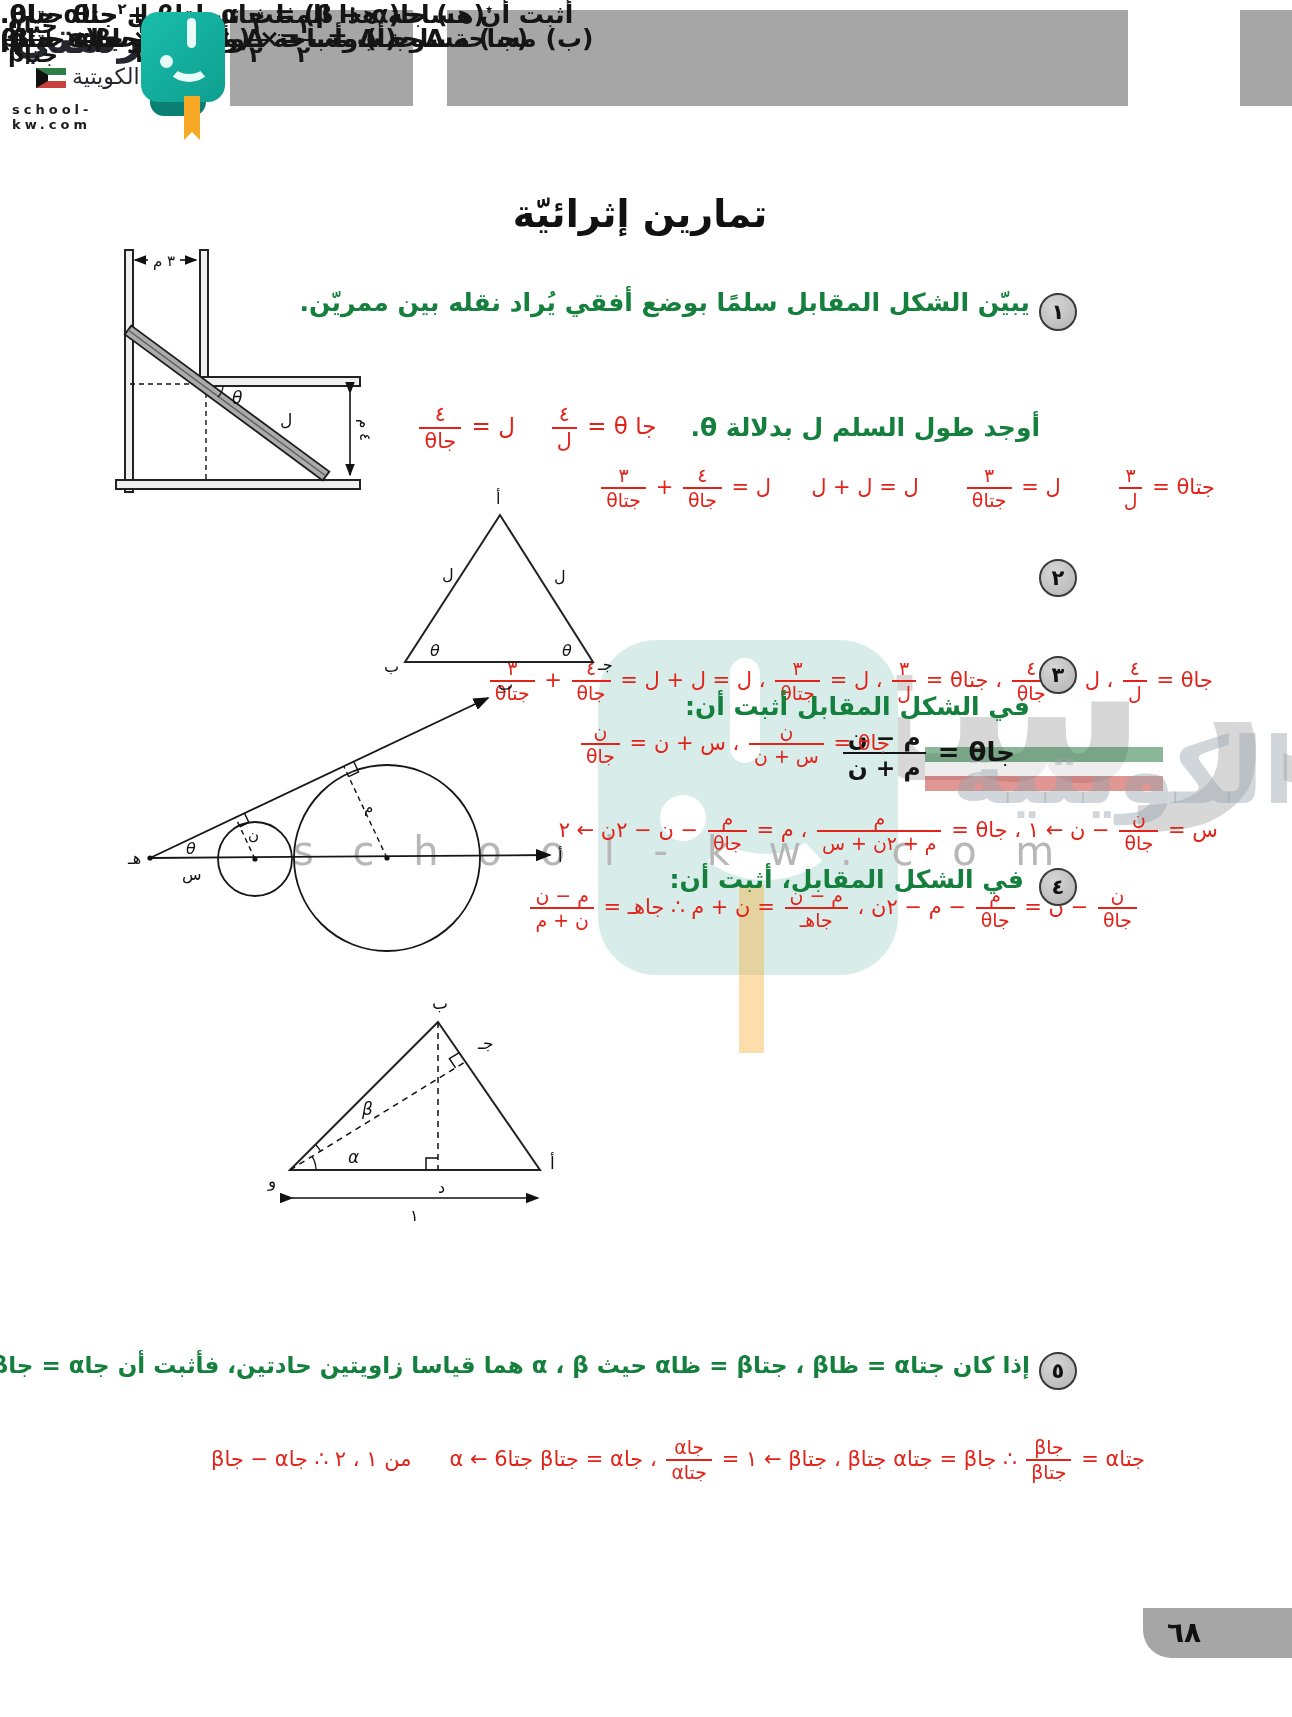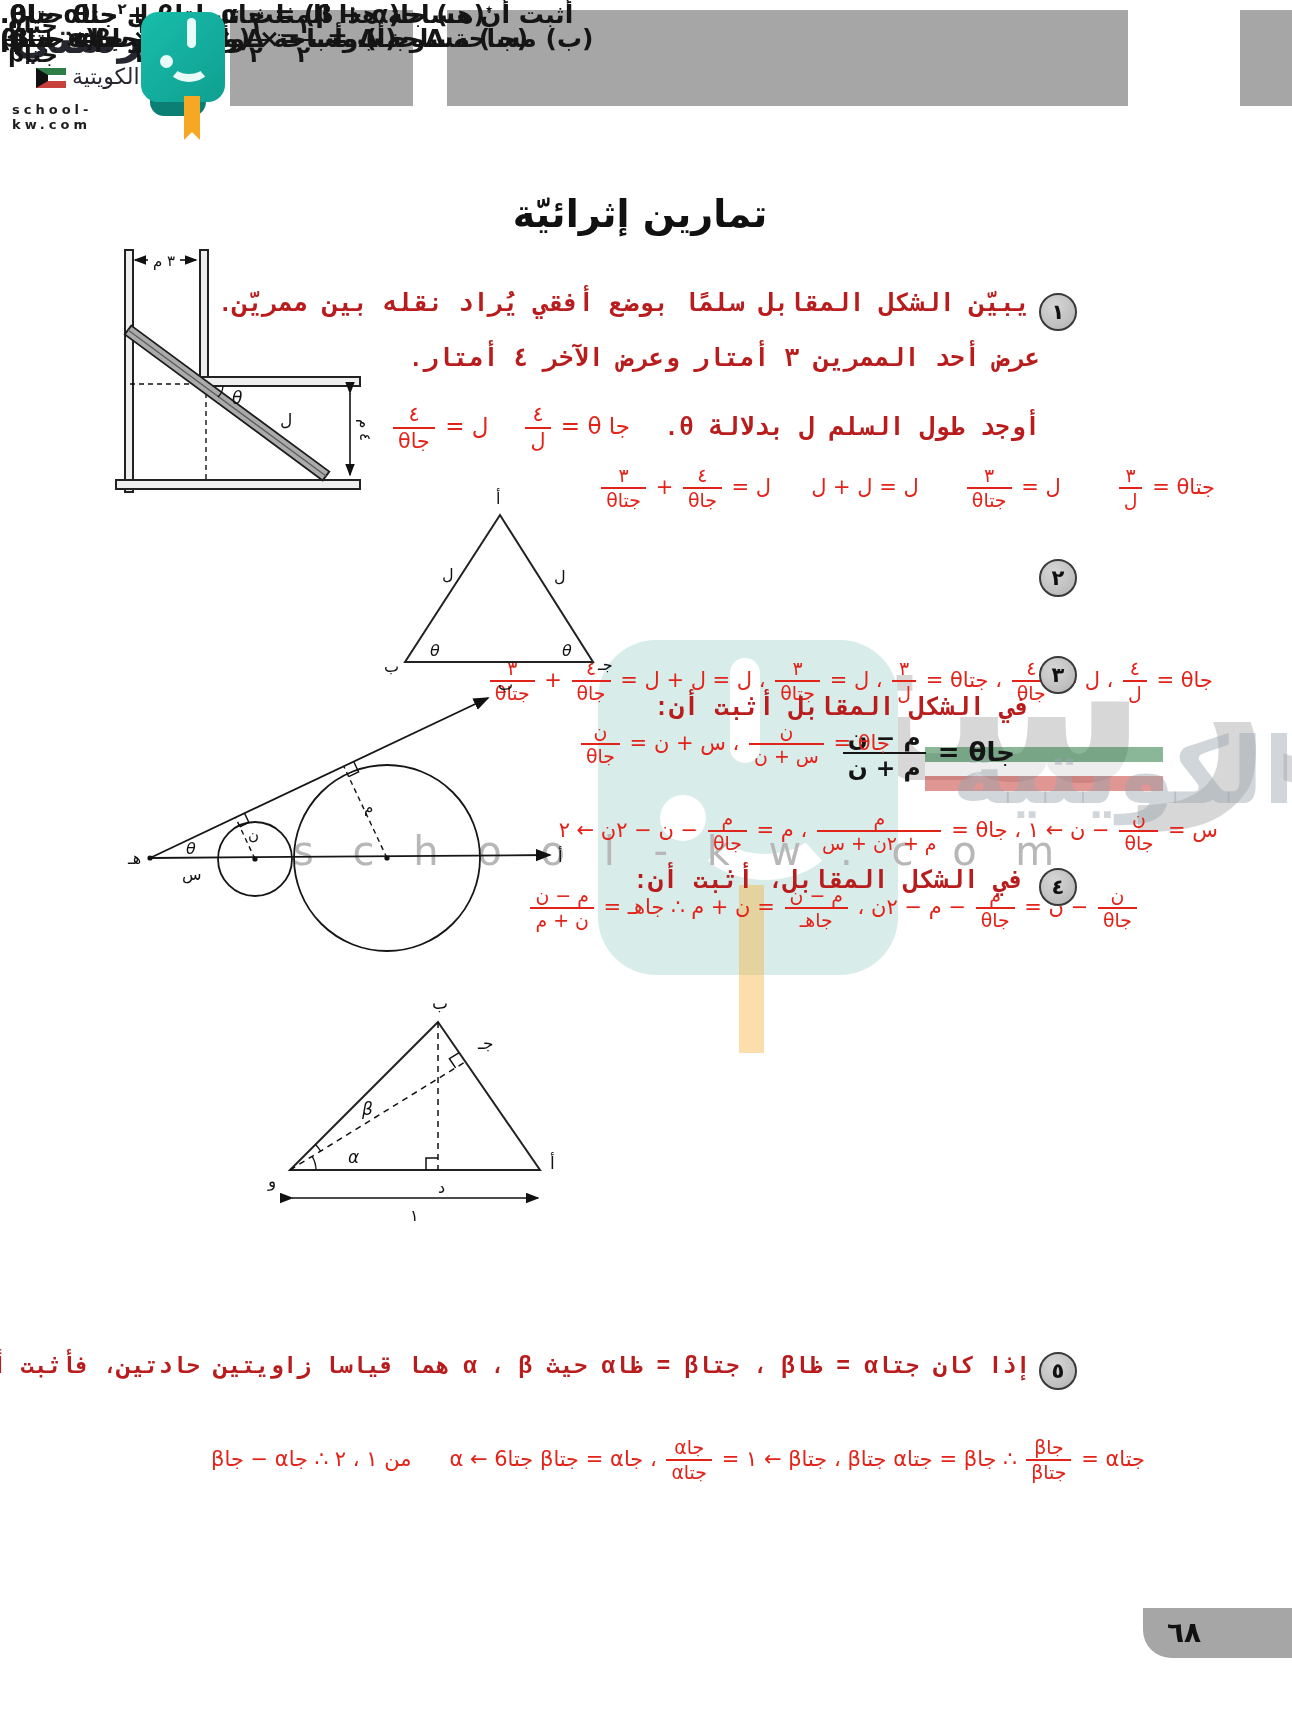--- a/index.html
+++ b/index.html
@@ -37,21 +37,21 @@
   .wm-icon .w-eye{position:absolute;left:62px;top:155px;width:46px;height:46px;background:#fff;border-radius:50%;}
   .wm-icon .w-smile{position:absolute;left:92px;top:130px;width:150px;height:110px;border:24px solid transparent;
     border-bottom:26px solid #fff;border-radius:50%;}
   .wm-ribbon{left:739px;top:885px;width:25px;height:168px;background:rgba(246,168,36,.38);}
   .wm-flag{left:925px;top:747px;width:238px;height:44px;opacity:.55;}
   .wm-flag .s{position:absolute;left:0;width:100%;height:33.4%;}
   .wm-kw{left:952px;top:718px;font-size:92px;font-weight:bold;color:rgba(150,165,170,.45);}
   .wm-url{left:293px;top:828px;font-size:40px;color:#b7b7b7;letter-spacing:13px;font-weight:500;}
   
   .title{font-size:38px;font-weight:bold;color:#111;}
-  .stmt{font-size:25px;font-weight:bold;color:#b91c1c;white-space:nowrap;direction:rtl;font-family:Liberation Mono, monospace;}
+  .stmt{font-size:25px;font-weight:bold;color:#15803d;white-space:nowrap;direction:rtl;}
   .stmt-sm{font-size:23px;}
   .qcircle{position:absolute;width:38px;height:38px;border:2.5px solid #3a3a3a;border-radius:50%;
     background:radial-gradient(circle at 38% 32%,#d6d6d6,#b3b3b3);display:flex;align-items:center;
     justify-content:center;font-weight:bold;font-size:21px;color:#111;z-index:2;}
   .formula{white-space:nowrap;direction:rtl;}
   .red-f{font-size:21px;color:#e2231a;font-weight:500;}
   .black-f{font-size:26px;font-weight:bold;color:#151515;}
   .frac{display:inline-flex;flex-direction:column;text-align:center;vertical-align:middle;
     line-height:1.2;margin:12px 3px;font-size:.9em;}
   .frac .fn{border-bottom:2px solid currentColor;padding:0 5px;}
@@ -107,21 +107,20 @@
     <div class="icon-alif" style="left:46px;"></div>
     <div class="icon-eye"></div>
     <div class="icon-smile"></div>
   </div>
   <div class="icon-ribbon"></div>
 
   <div class="abs z2 title" style="left:480px;top:192px;width:320px;text-align:center;">تمارين إثرائيّة</div>
 
   <div class="qcircle" style="left:1039px;top:293px;">١</div>
   <div class="abs z2 stmt" style="right:262px;top:288px;">يبيّن الشكل المقابل سلمًا بوضع أفقي يُراد نقله بين ممريّن.</div>
-  <div class="abs z2 stmt" style="right:252px;top:343px;">عرض أحد الممرين ٣ أمتار وعرض الآخر ٤ أمتار.</div>
   <div class="abs z2 inline-row" style="right:252px;top:390px;">
     <span class="stmt">أوجد طول السلم ل بدلالة θ.</span>
     <span class="formula red-f" style="font-size:23px;"><span>جا θ = </span><span class="frac">
           <span class="fn">٤</span>
           <span class="fd">ل</span>
         </span></span>
     <span class="formula red-f" style="font-size:23px;"><span>ل = </span><span class="frac">
           <span class="fn">٤</span>
           <span class="fd">جاθ</span>
         </span></span>

